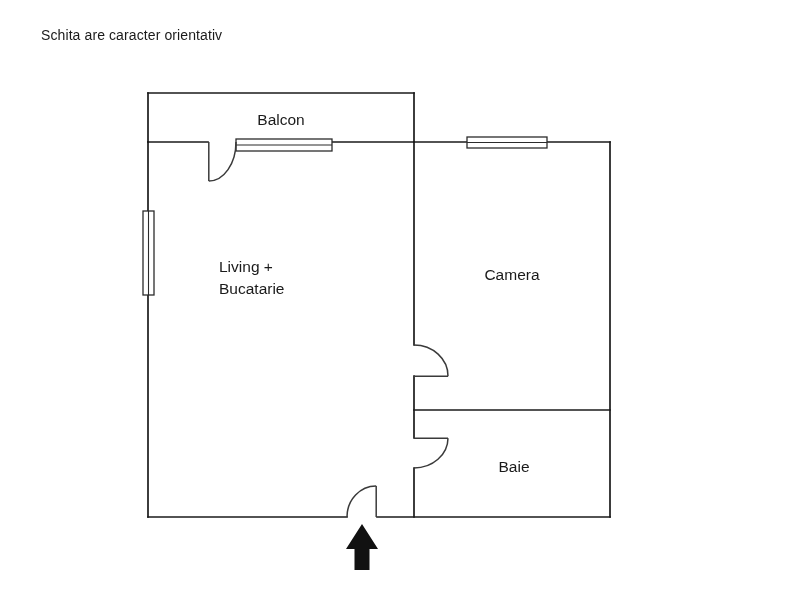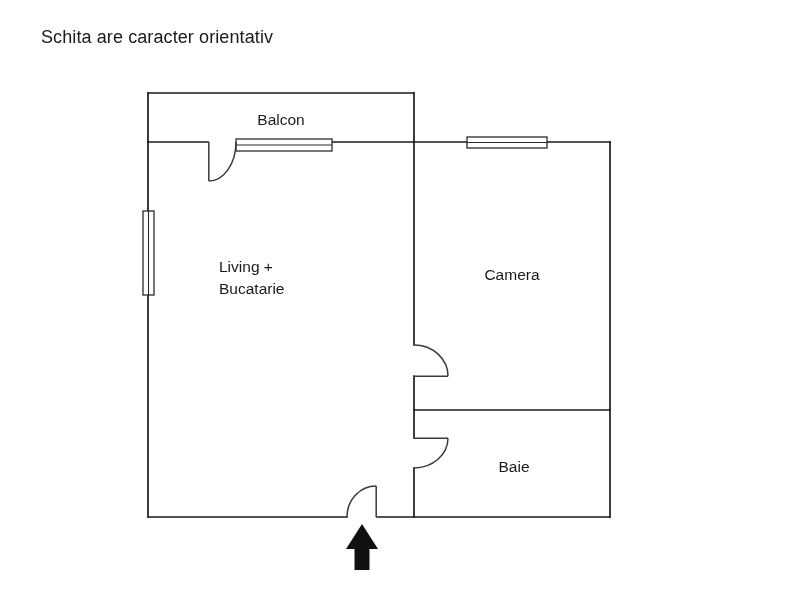--- a/index.html
+++ b/index.html
@@ -18,21 +18,21 @@
   #plan-root {
     position: relative;
     width: 800px;
     height: 600px;
     background: #ffffff;
   }
   #title-text {
     position: absolute;
     left: 41px;
     top: 27px;
-    font-size: 18px;
+    font-size: 14px;
     color: #1a1a1a;
     letter-spacing: 0.1px;
     white-space: nowrap;
   }
   #plan-svg {
     position: absolute;
     left: 0;
     top: 0;
     width: 800px;
     height: 600px;

